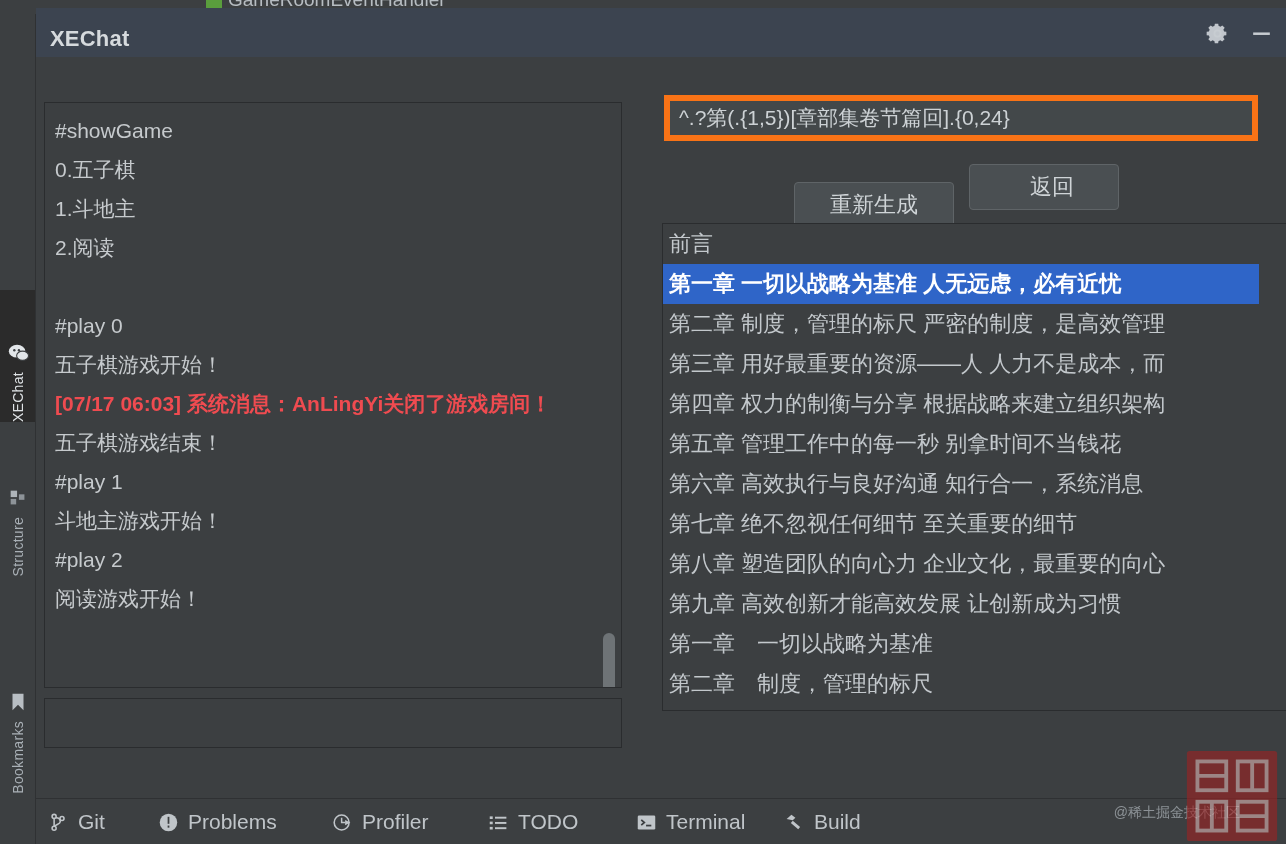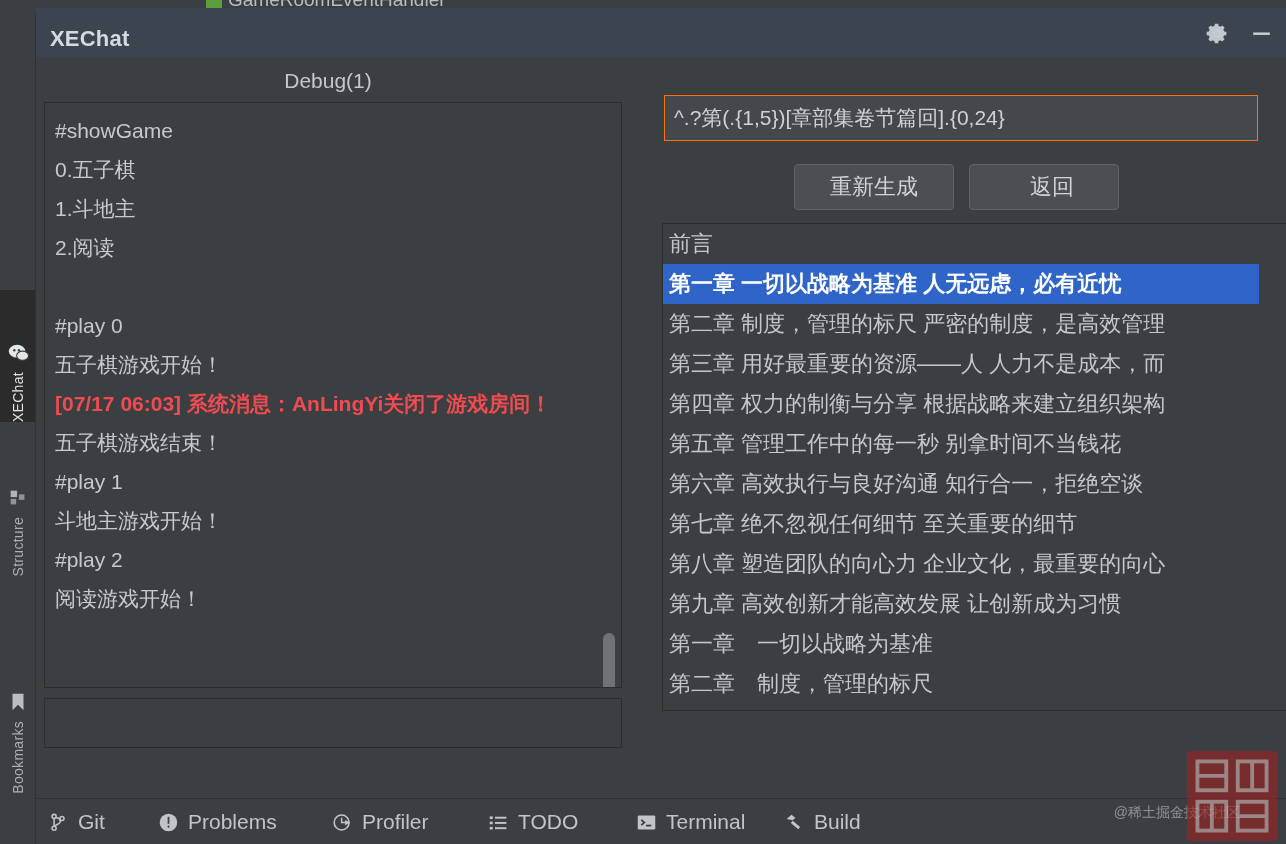--- a/index.html
+++ b/index.html
@@ -176,21 +176,21 @@
     outline: none;
     font-family: "Liberation Sans", "DejaVu Sans", sans-serif;
   }
 
   
   .regex-field {
     position: absolute;
     left: 628px; top: 38px;
     width: 594px; height: 46px;
     background: #43484a;
-    border: 1px solid #f97316;
+    border: 6px solid #f97316;
     box-sizing: border-box;
     color: #cdd2d5;
     font-size: 21px;
     padding: 0 9px;
     outline: none;
     font-family: "Liberation Sans", "DejaVu Sans", sans-serif;
   }
   .btn-row { position: absolute; left: 628px; top: 107px; width: 594px; }
   .action-btn {
     position: absolute;
@@ -198,21 +198,21 @@
     height: 46px;
     background: #4a4f52;
     border: 1px solid #5f6467;
     border-radius: 4px;
     color: #cfd4d7;
     font-size: 22px;
     font-family: "Liberation Sans", "DejaVu Sans", sans-serif;
     cursor: default;
     padding: 0;
   }
-  #btn-regen { left: 130px; width: 160px; }
+  #btn-regen { left: 130px; width: 160px; margin-top: 18px; }
   #btn-back  { left: 305px; width: 150px; padding-left: 16px; }
 
   .chapter-panel {
     position: absolute;
     left: 626px; top: 166px;
     width: 644px; height: 488px;
     background: #3c3f41;
     border: 1px solid #2a2c2e;
     box-sizing: border-box;
     overflow: hidden;
@@ -359,21 +359,20 @@
       <div class="win-btn" id="btn-minimize">
         <svg viewBox="0 0 24 24" width="25" height="25">
           <rect x="4" y="11" width="16" height="2.4" fill="#c7ccd1"></rect>
         </svg>
       </div>
     </div>
   </div>
 
   <div class="content">
 
-    <div class="debug-label">Debug(1)</div>
 
     <div class="log-panel">
       <div class="log-inner" id="log-inner">
           <div class="log-line">#showGame</div>
           <div class="log-line">0.五子棋</div>
           <div class="log-line">1.斗地主</div>
           <div class="log-line">2.阅读</div>
           <div class="log-line blank"></div>
           <div class="log-line">#play 0</div>
           <div class="log-line">五子棋游戏开始！</div>
@@ -399,21 +398,21 @@
     </div>
 
     <div class="chapter-panel">
       <div class="chapter-list" id="chapter-list">
           <div class="chapter-row">前言</div>
           <div class="chapter-row selected">第一章 一切以战略为基准 人无远虑，必有近忧</div>
           <div class="chapter-row">第二章 制度，管理的标尺 严密的制度，是高效管理</div>
           <div class="chapter-row">第三章 用好最重要的资源——人 人力不是成本，而</div>
           <div class="chapter-row">第四章 权力的制衡与分享 根据战略来建立组织架构</div>
           <div class="chapter-row">第五章 管理工作中的每一秒 别拿时间不当钱花</div>
-          <div class="chapter-row">第六章 高效执行与良好沟通 知行合一，拒绝空谈</div>
+          <div class="chapter-row">第六章 高效执行与良好沟通 知行合一，系统消息</div>
           <div class="chapter-row">第七章 绝不忽视任何细节 至关重要的细节</div>
           <div class="chapter-row">第八章 塑造团队的向心力 企业文化，最重要的向心</div>
           <div class="chapter-row">第九章 高效创新才能高效发展 让创新成为习惯</div>
           <div class="chapter-row">第一章　一切以战略为基准</div>
           <div class="chapter-row">第二章　制度，管理的标尺</div>
         </div>
       <div class="chap-scroll-thumb"></div>
     </div>
 
   </div>

